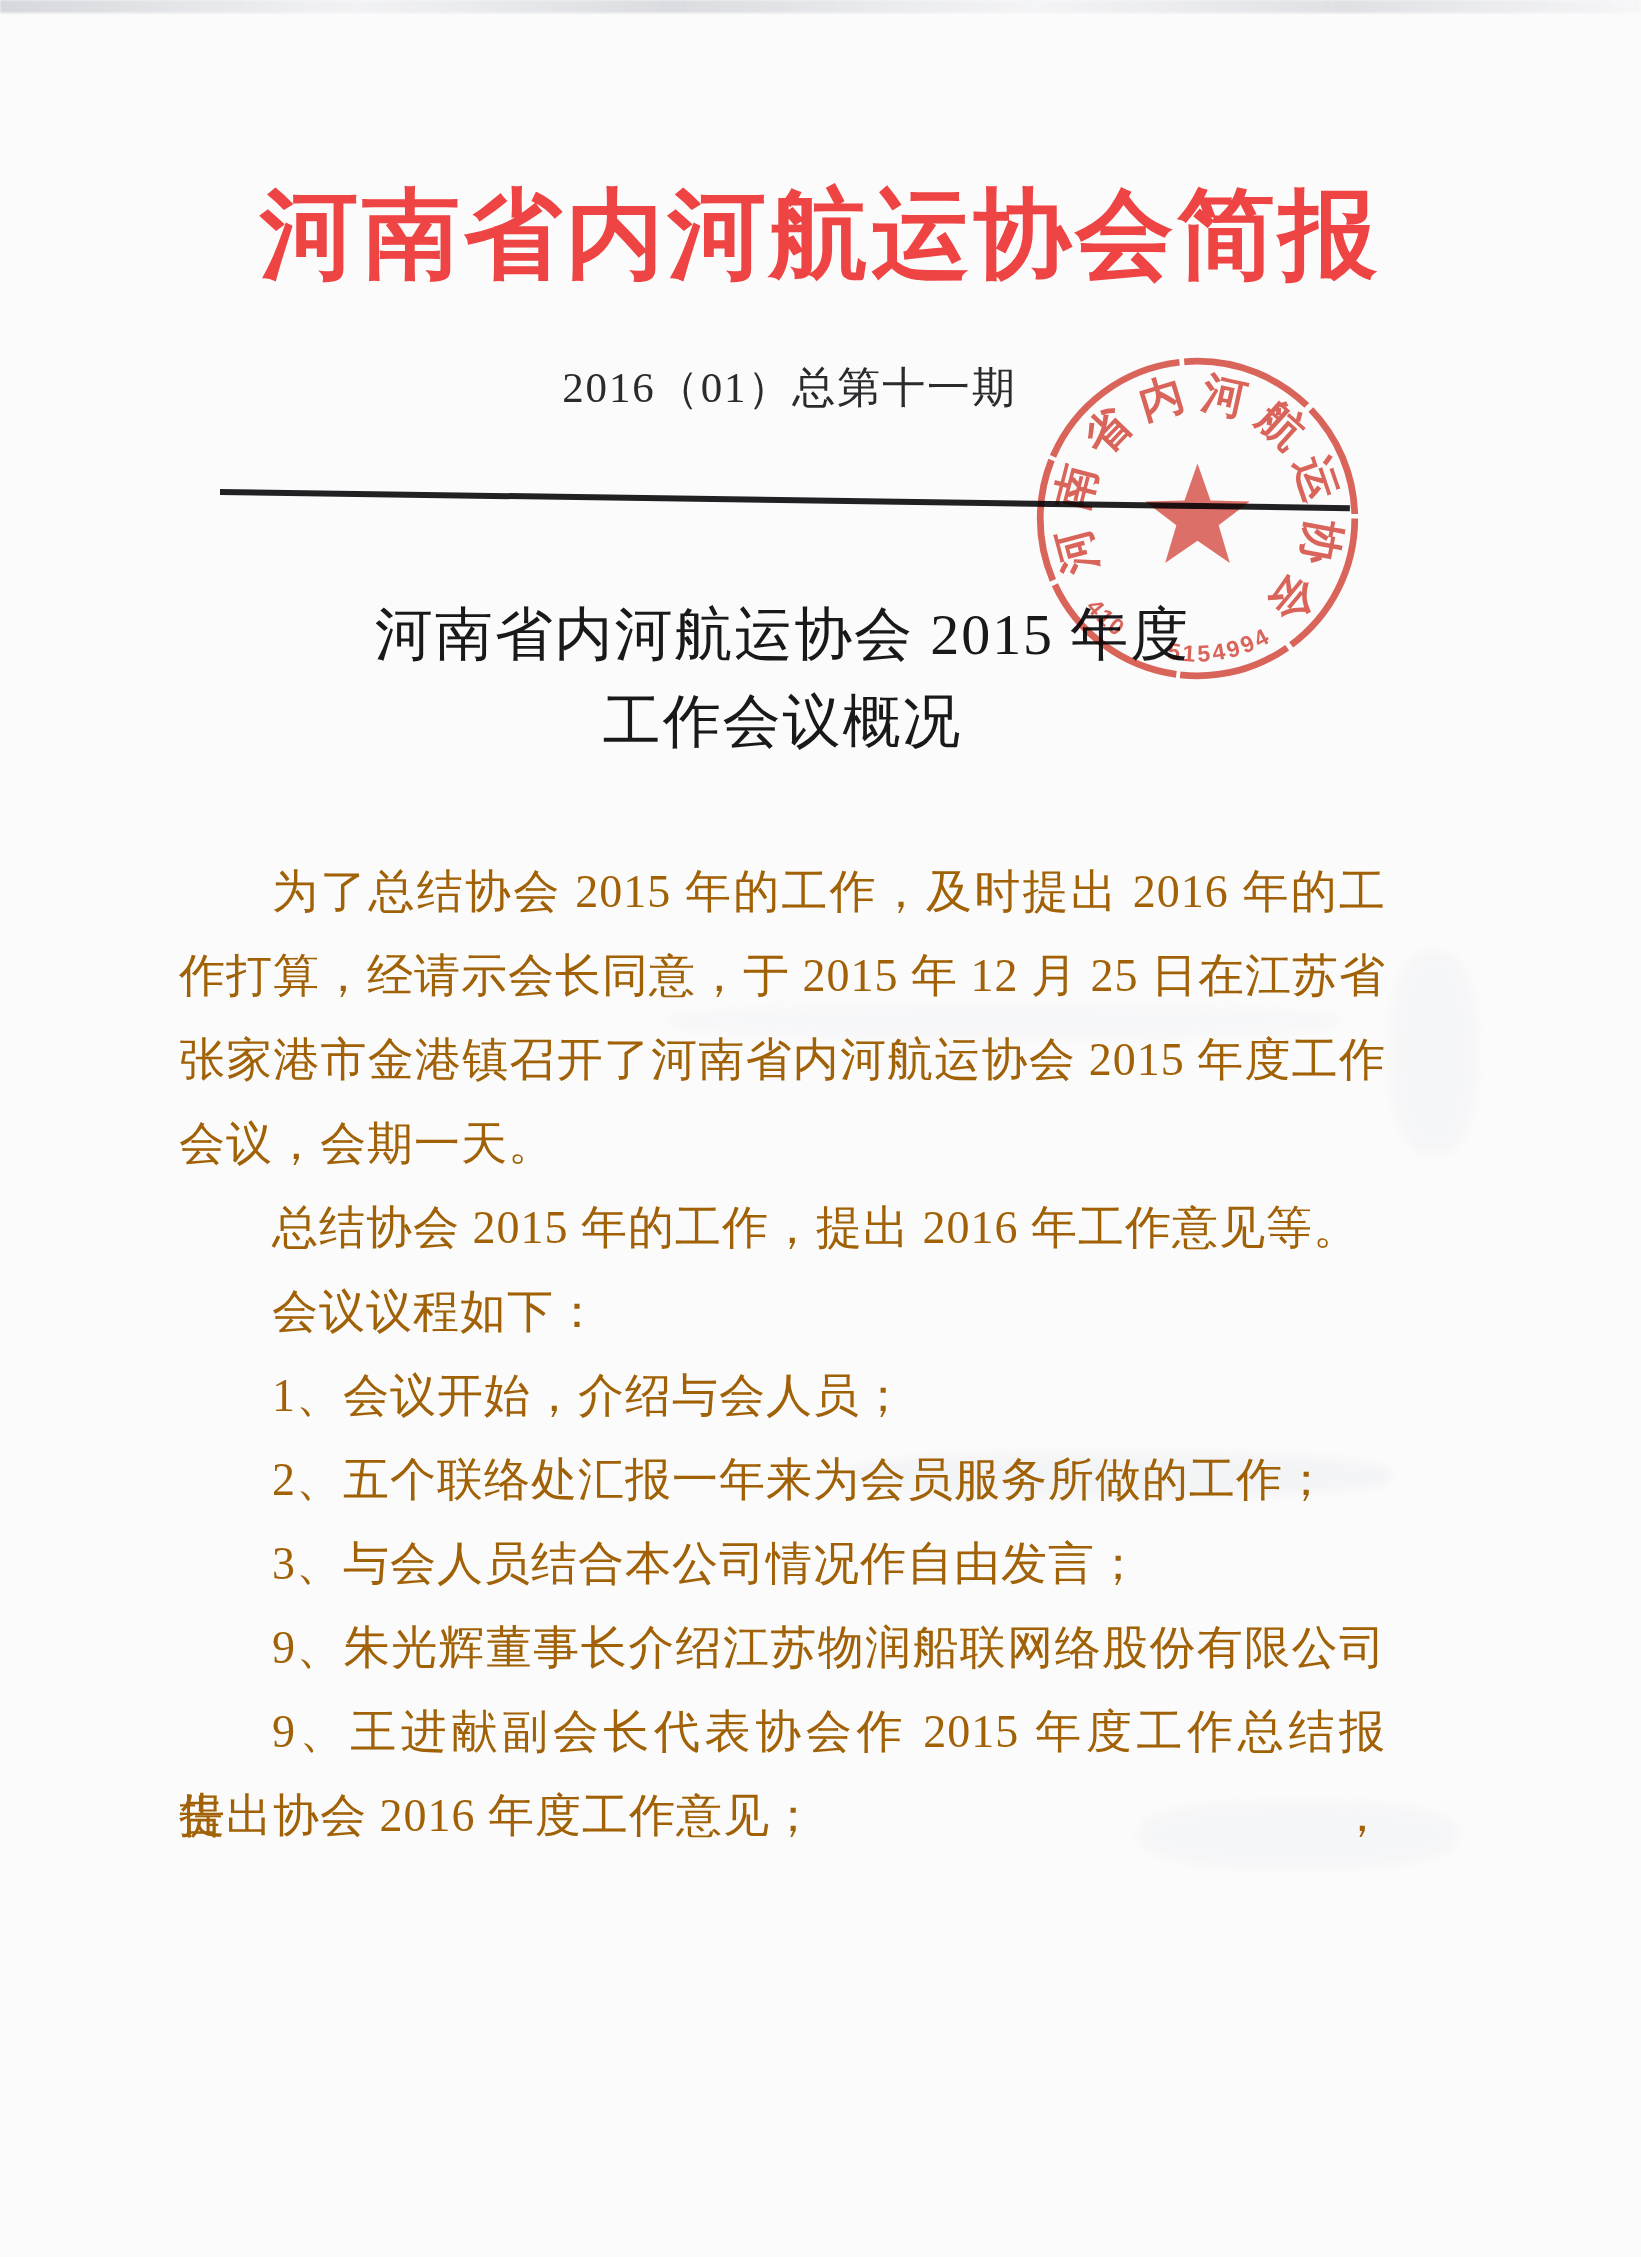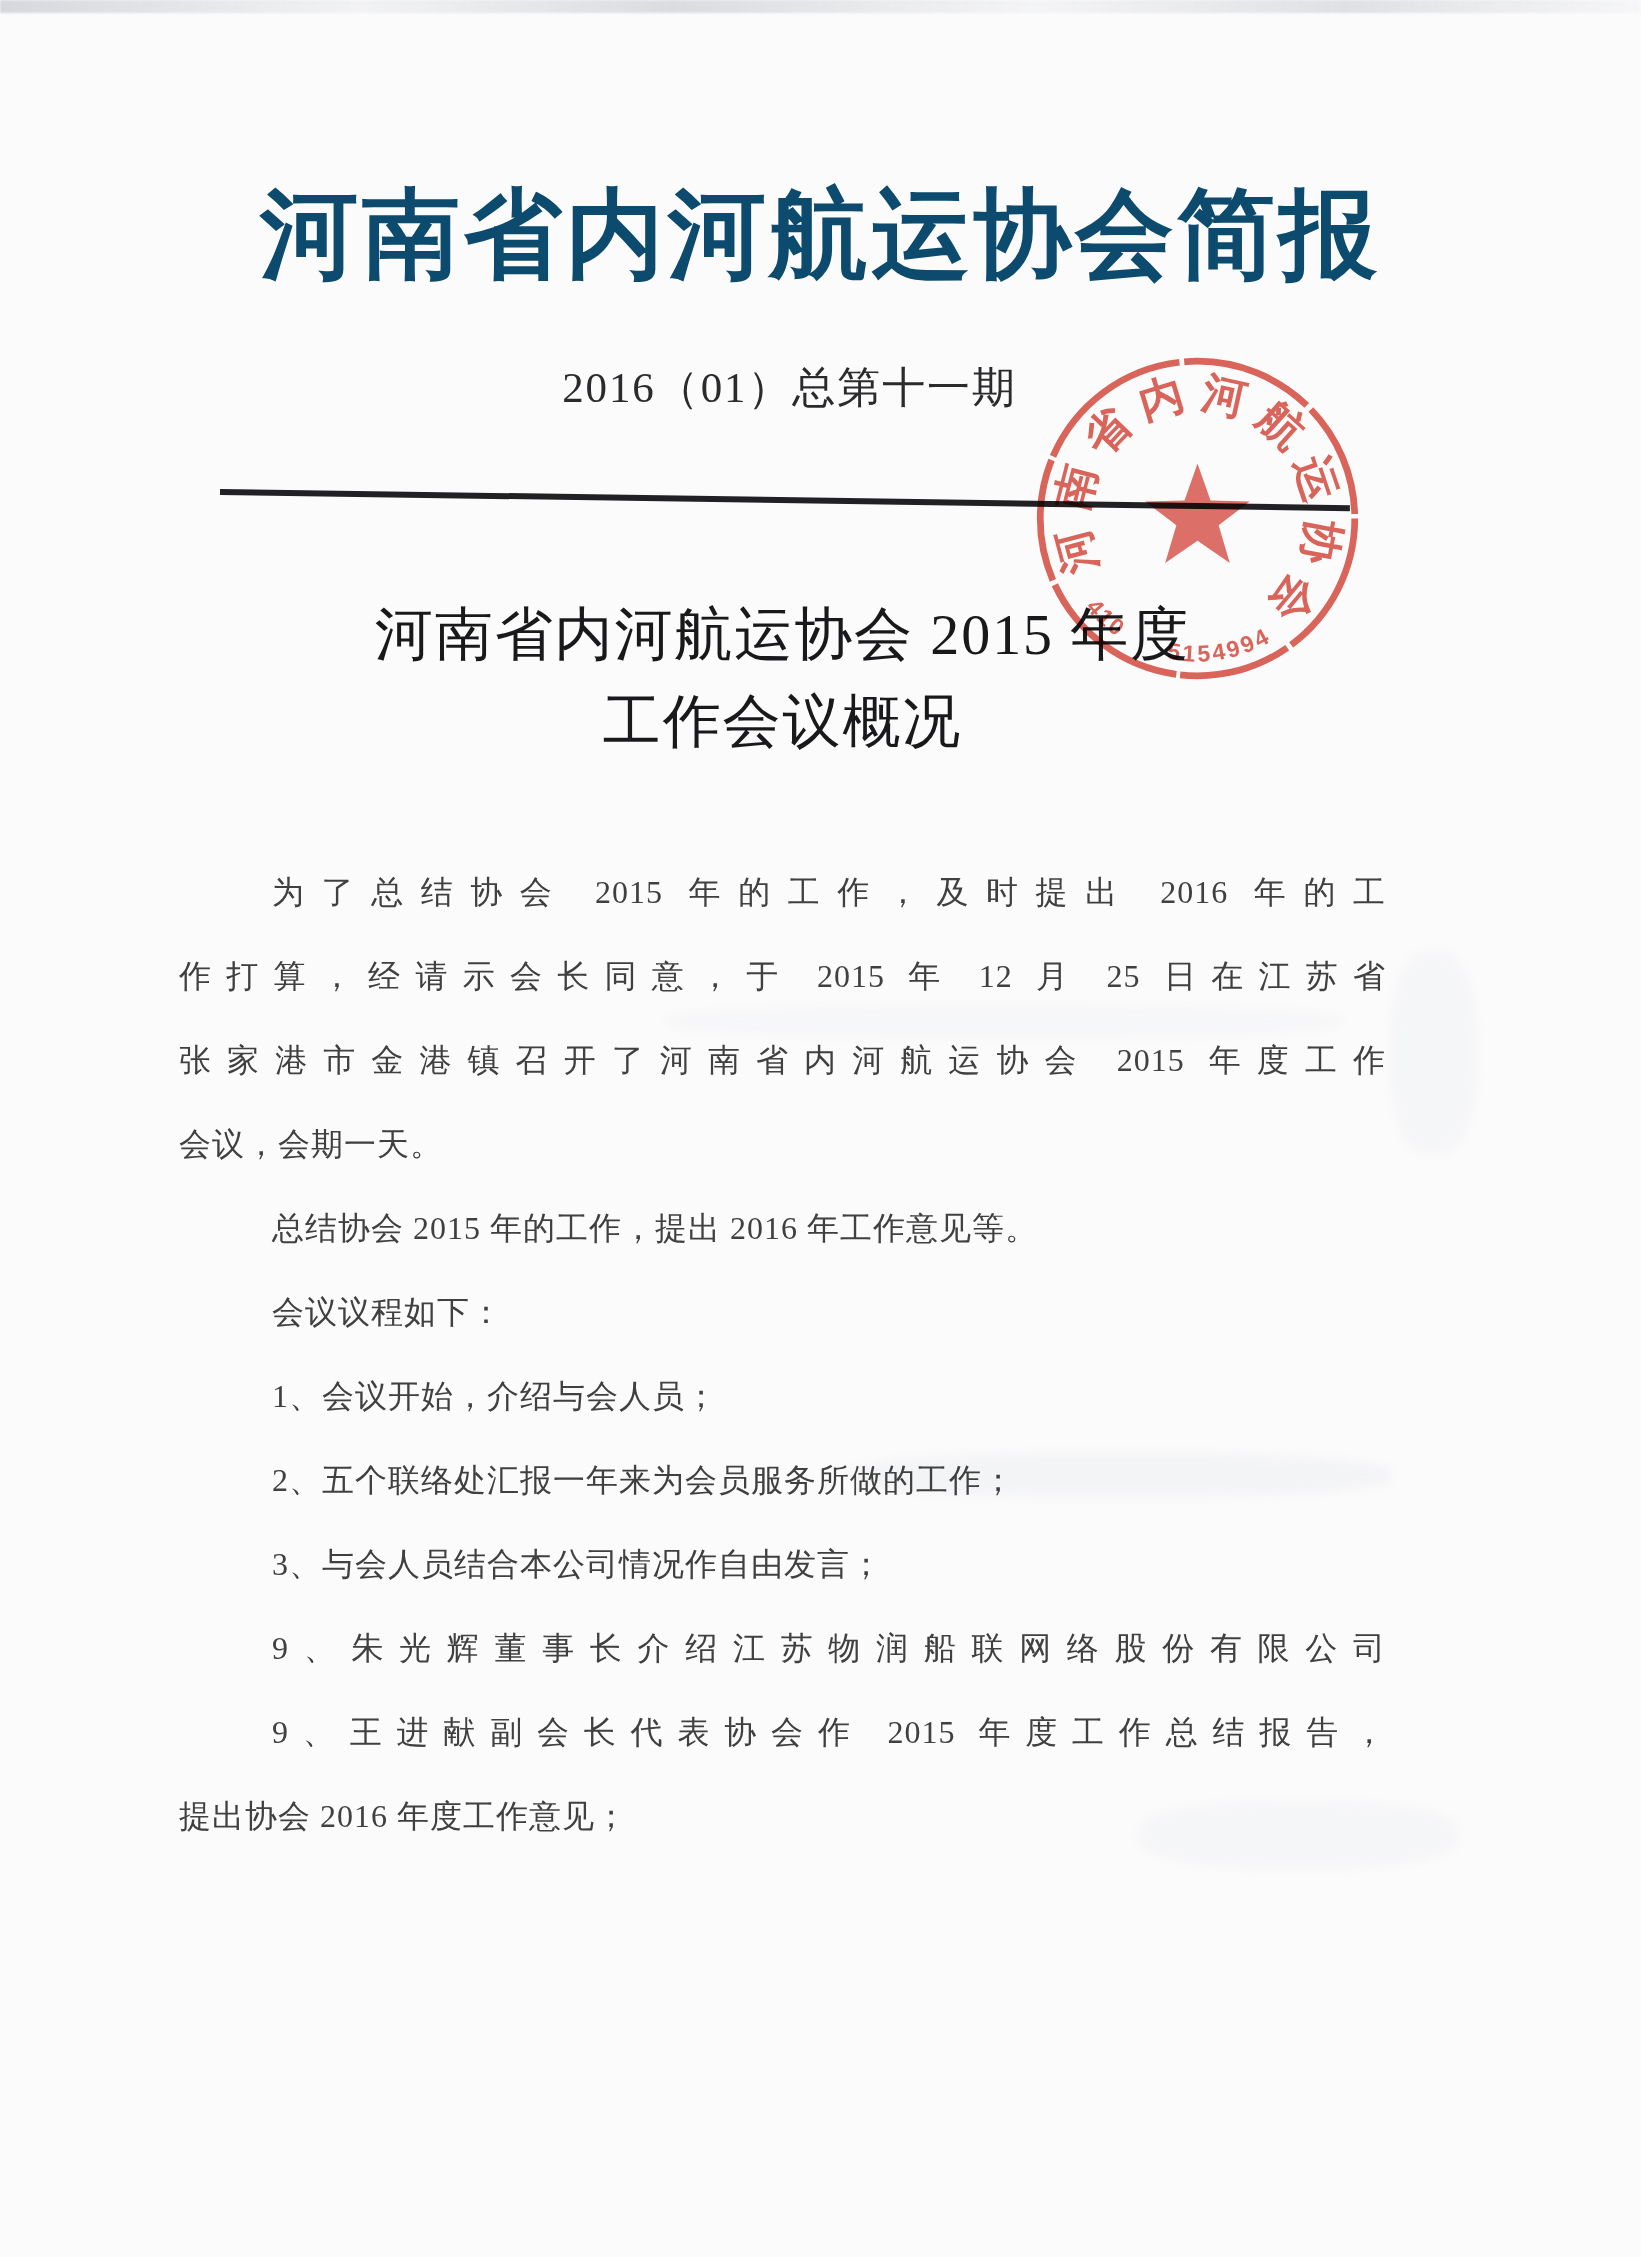--- a/index.html
+++ b/index.html
@@ -19,21 +19,21 @@
       rgba(160,164,174,.30) 82%, rgba(220,222,226,.12) 100%);
     filter:blur(1px);
   }
   .masthead-title{
     position:absolute;top:170px;left:0;width:100%;
     text-align:center;
     font-family:"Liberation Sans", sans-serif;
     font-weight:900;
     font-size:98px;
     letter-spacing:3.9px;
-    color:#0c4a6e;
+    color:#ef4444;
     white-space:nowrap;
   }
   .issue-line{
     position:absolute;top:359px;left:0;width:100%;
     text-align:center;
     font-size:43px;
     letter-spacing:1.9px;
     color:#2b2b2d;
     transform:translateX(-31px);
     white-space:nowrap;
@@ -48,23 +48,23 @@
     position:absolute;top:591px;left:179px;width:1207px;
     text-align:center;
     font-size:58px;
     font-weight:normal;
     line-height:87px;
     letter-spacing:1.9px;
     color:#19191b;
   }
   .body-block{
     position:absolute;top:850px;left:179px;width:1207px;
-    font-size:32px;
+    font-size:46px;
     line-height:84px;
-    color:#404040;
+    color:#a16207;
   }
   .bl{height:84px;letter-spacing:1px;white-space:nowrap;}
   .bl.ind{text-indent:93px;}
   .bl.fill{white-space:normal;text-align:justify;text-align-last:justify;}
   .stamp{
     position:absolute;left:1019px;top:340px;width:357px;height:357px;
     mix-blend-mode:multiply;
     opacity:.88;
     filter:blur(0.4px);
   }

